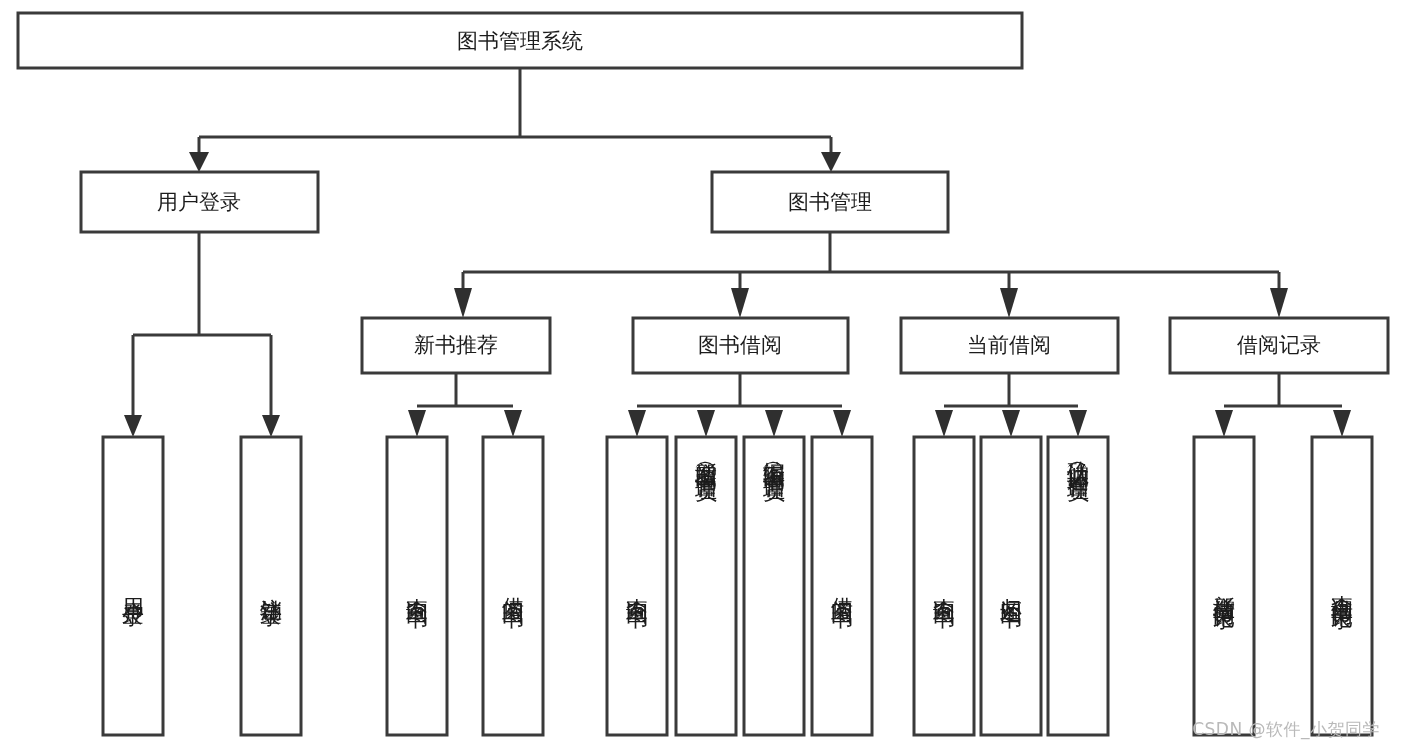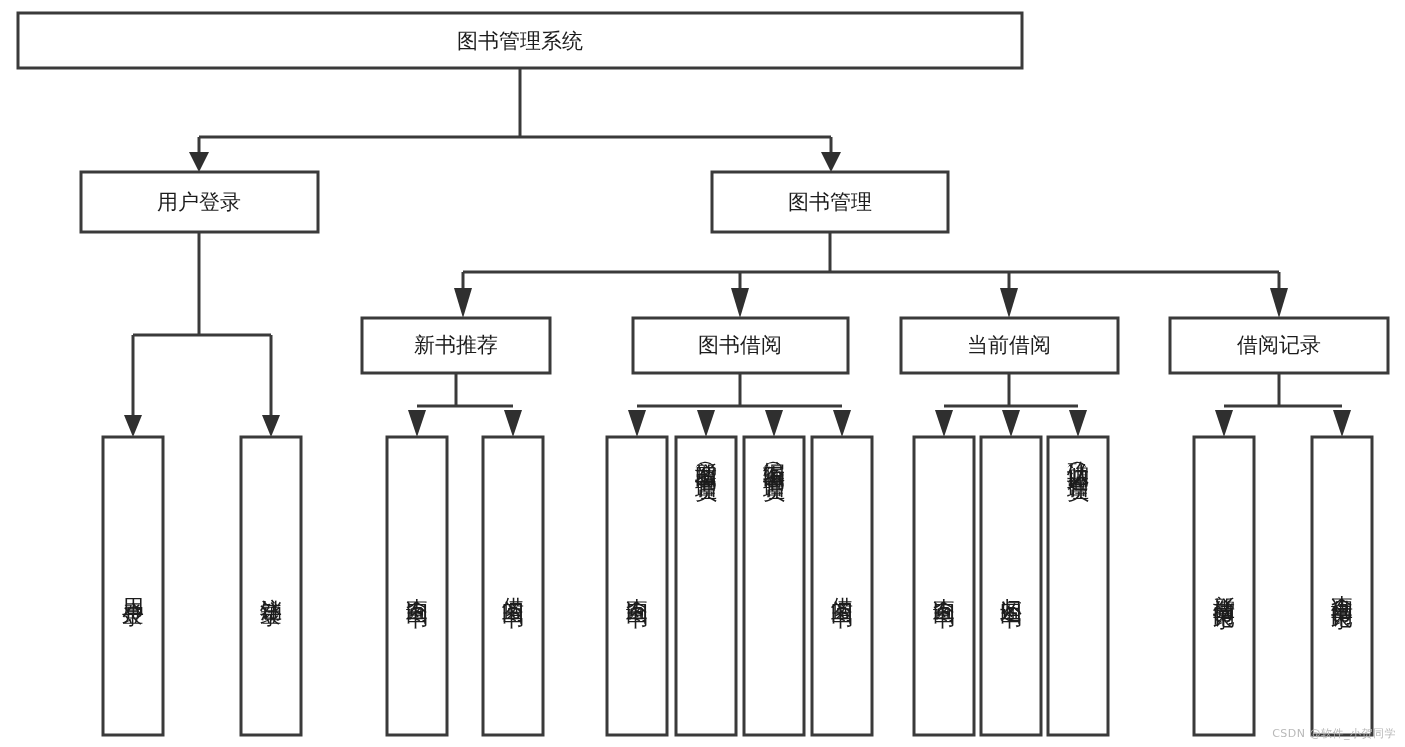--- a/index.html
+++ b/index.html
@@ -61,24 +61,24 @@
     text-orientation: upright;
     font-family: "DejaVu Sans", "Liberation Sans", sans-serif;
     font-size: 22px;
     line-height: 1;
     letter-spacing: 3px;
     color: #1c1c1c;
     white-space: nowrap;
   }
   #watermark {
     position: absolute;
-    right: 9px;
+    right: 25px;
     bottom: 6px;
     font-family: "DejaVu Sans", "Liberation Sans", sans-serif;
-    font-size: 11px;
+    font-size: 17px;
     color: #b9b9b9;
     letter-spacing: 0.5px;
     white-space: nowrap;
   }
 </style>
 </head>
 <body>
 
 <div id="diagram-root">
 

